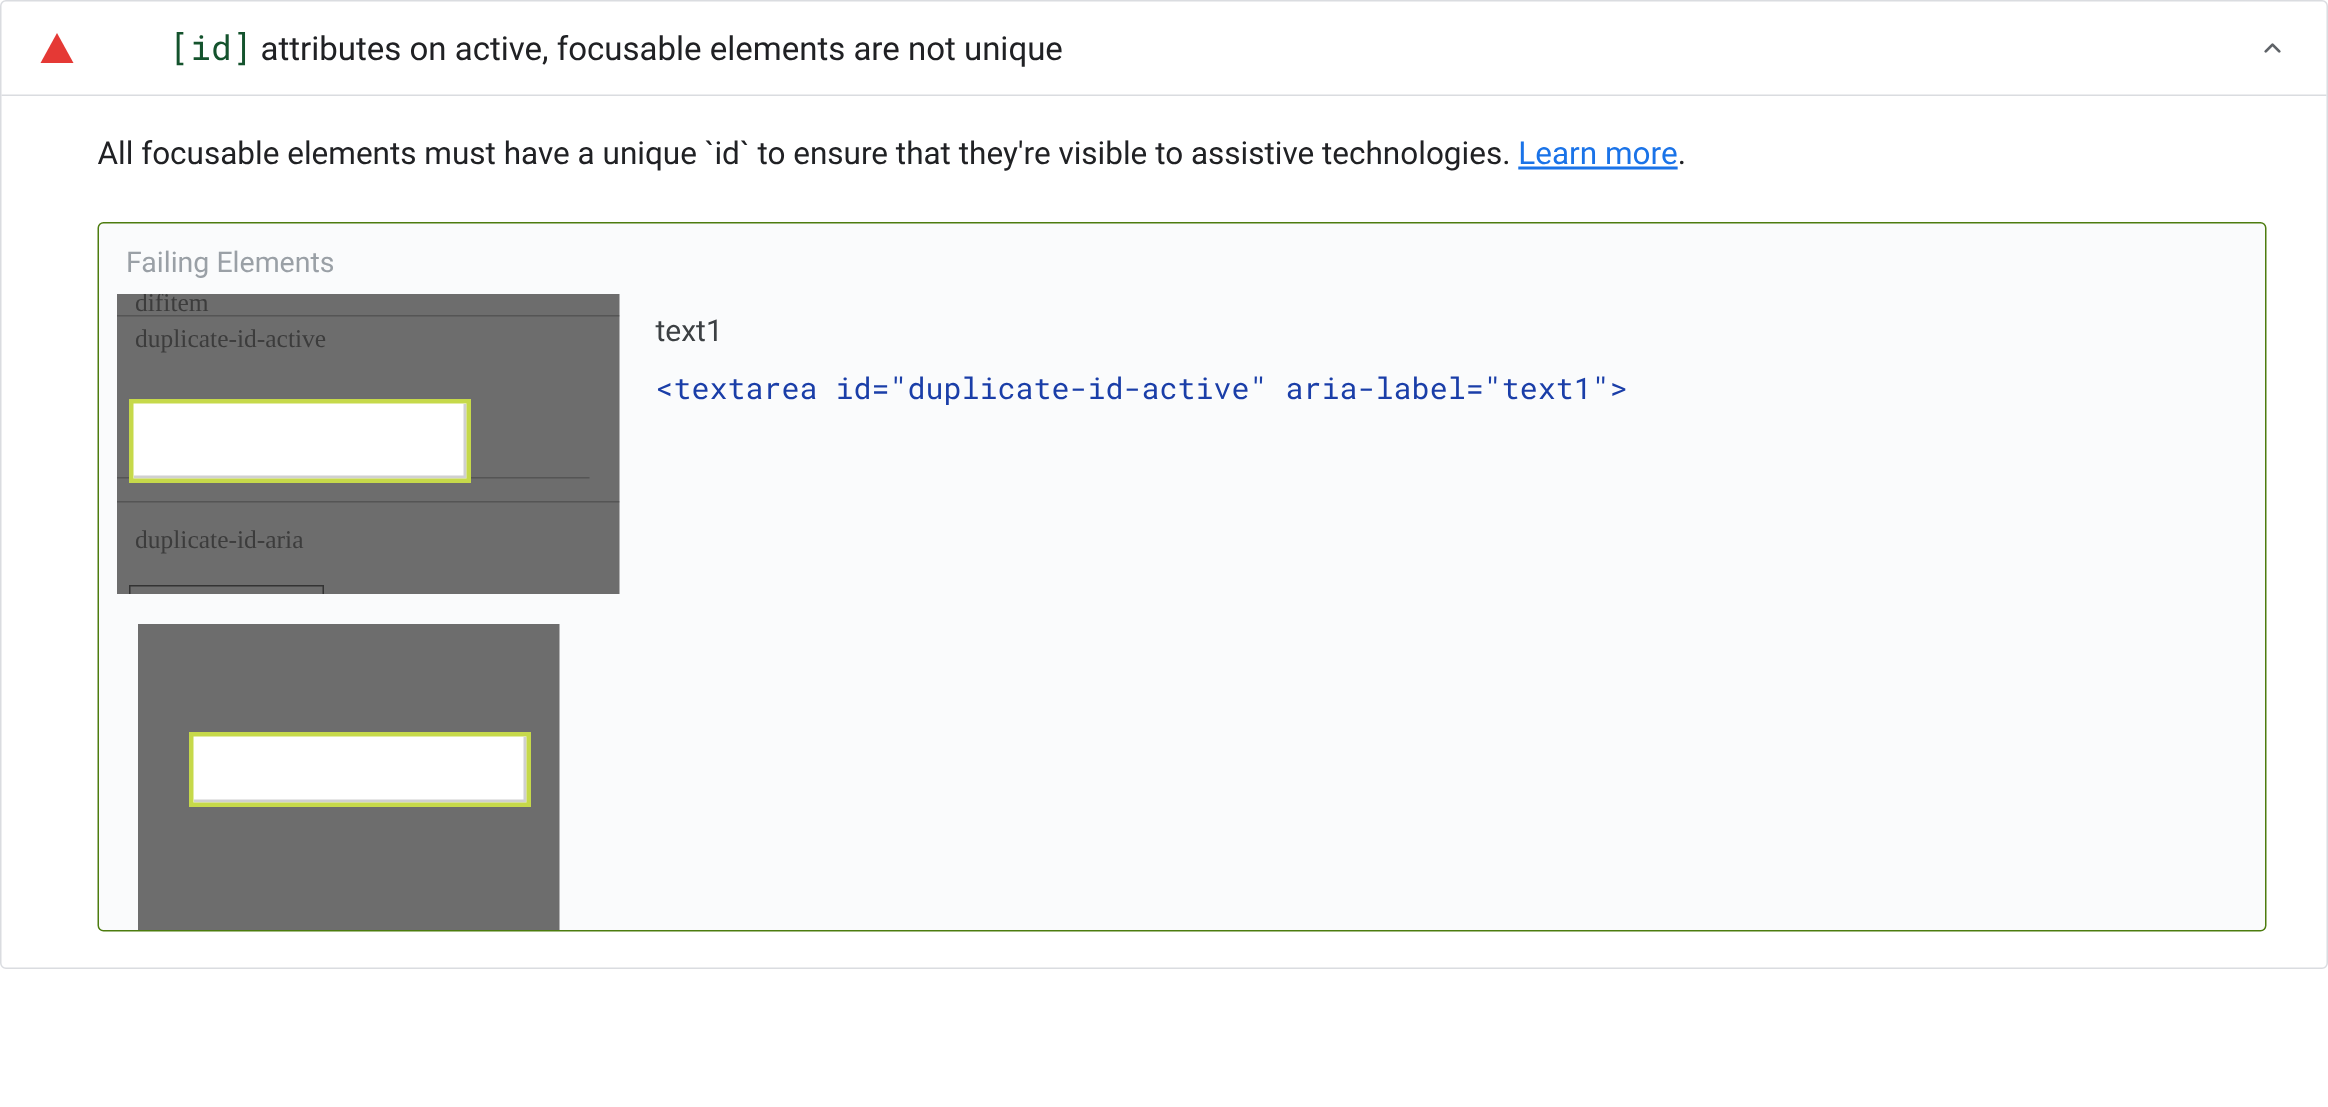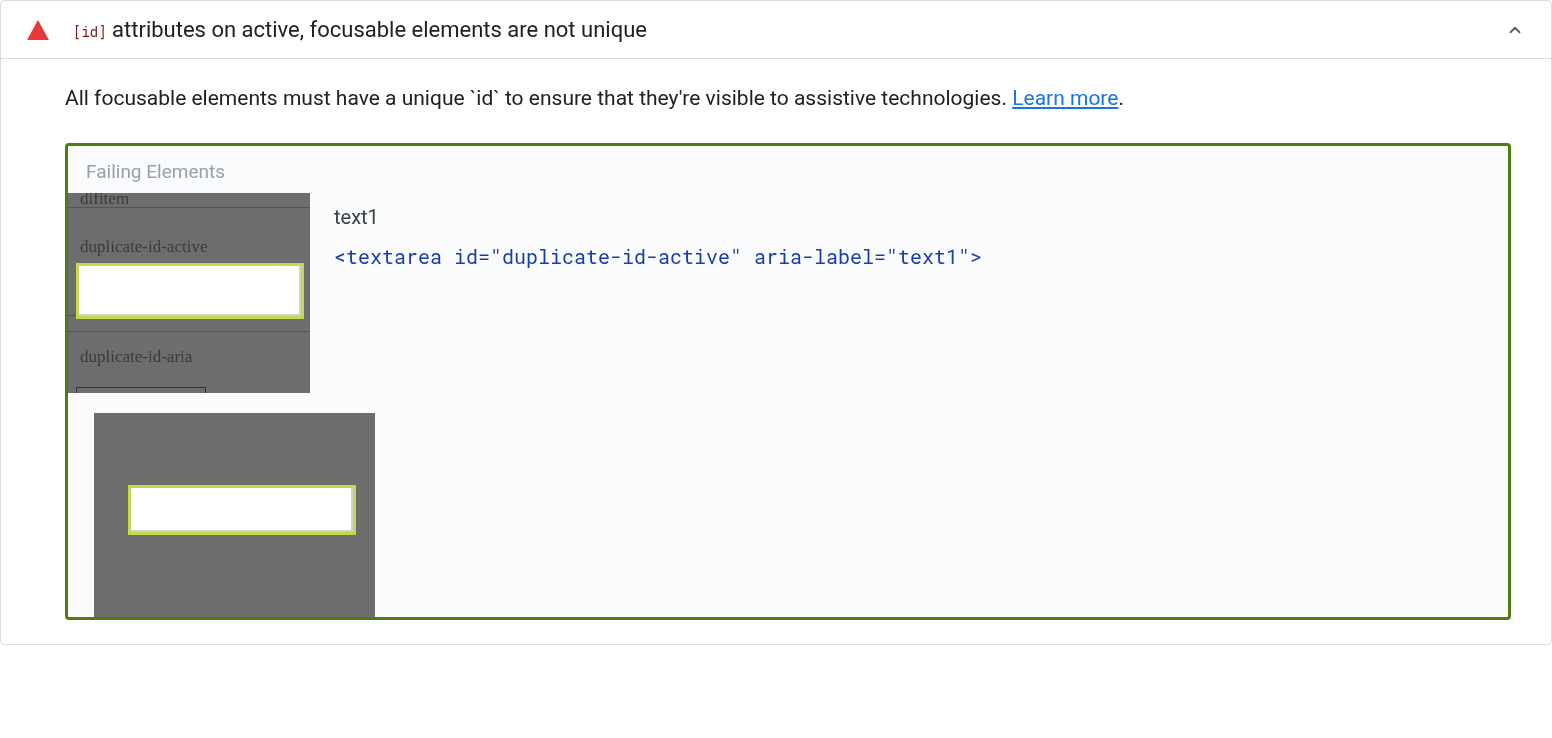--- a/index.html
+++ b/index.html
@@ -34,22 +34,23 @@
       flex-shrink: 0;
     }
     .audit-title {
       font-size: 22px;
       color: #202124;
       flex: 1;
       font-weight: 400;
     }
     .code-inline {
       font-family: "Roboto Mono", Menlo, Consolas, monospace;
-      color: #7f1d1d;
-      font-size: 14px;
+      color: #14532d;
+      font-size: 23px;
+      margin-left: 40px;
     }
     .chevron {
       color: #5f6368;
       font-size: 20px;
       display: inline-flex;
       align-items: center;
       justify-content: center;
       width: 24px;
       height: 24px;
     }
@@ -67,21 +68,21 @@
       line-height: 1.5;
     }
     .learn-more {
       color: #1a73e8;
       text-decoration: underline;
     }
     .audit-description .period {
       color: #202124;
     }
     .failing-panel {
-      border: 3px solid #4d7c0f;
+      border: 1px solid #4d7c0f;
       border-radius: 4px;
       background: #fafbfc;
     }
     .failing-header {
       padding: 14px 18px 10px;
       font-size: 19px;
       color: #9aa0a6;
       font-weight: 400;
     }
     .failing-item {
@@ -90,45 +91,46 @@
       gap: 24px;
       align-items: flex-start;
     }
     .failing-item:first-of-type .thumbnail {
       margin-left: 0;
     }
     .failing-item.second .thumbnail {
       margin-left: 26px;
     }
     .thumbnail {
-      width: 242px;
+      width: 335px;
       background: #6d6d6d;
       position: relative;
       overflow: hidden;
       flex-shrink: 0;
+      margin-left: 12px;
     }
     .thumbnail.first {
       height: 200px;
     }
     .thumbnail.second {
       height: 204px;
       width: 281px;
     }
     .thumb-label {
       color: #3c3c3c;
       font-family: Georgia, serif;
       font-size: 17px;
       position: absolute;
     }
     .thumb-label.cut {
       top: -4px;
       left: 12px;
     }
     .thumb-label.dup1 {
-      top: 44px;
+      top: 20px;
       left: 12px;
     }
     .thumb-label.dup2 {
       top: 154px;
       left: 12px;
       text-align: right;
     }
     .highlight-box {
       position: absolute;
       background: #fff;

